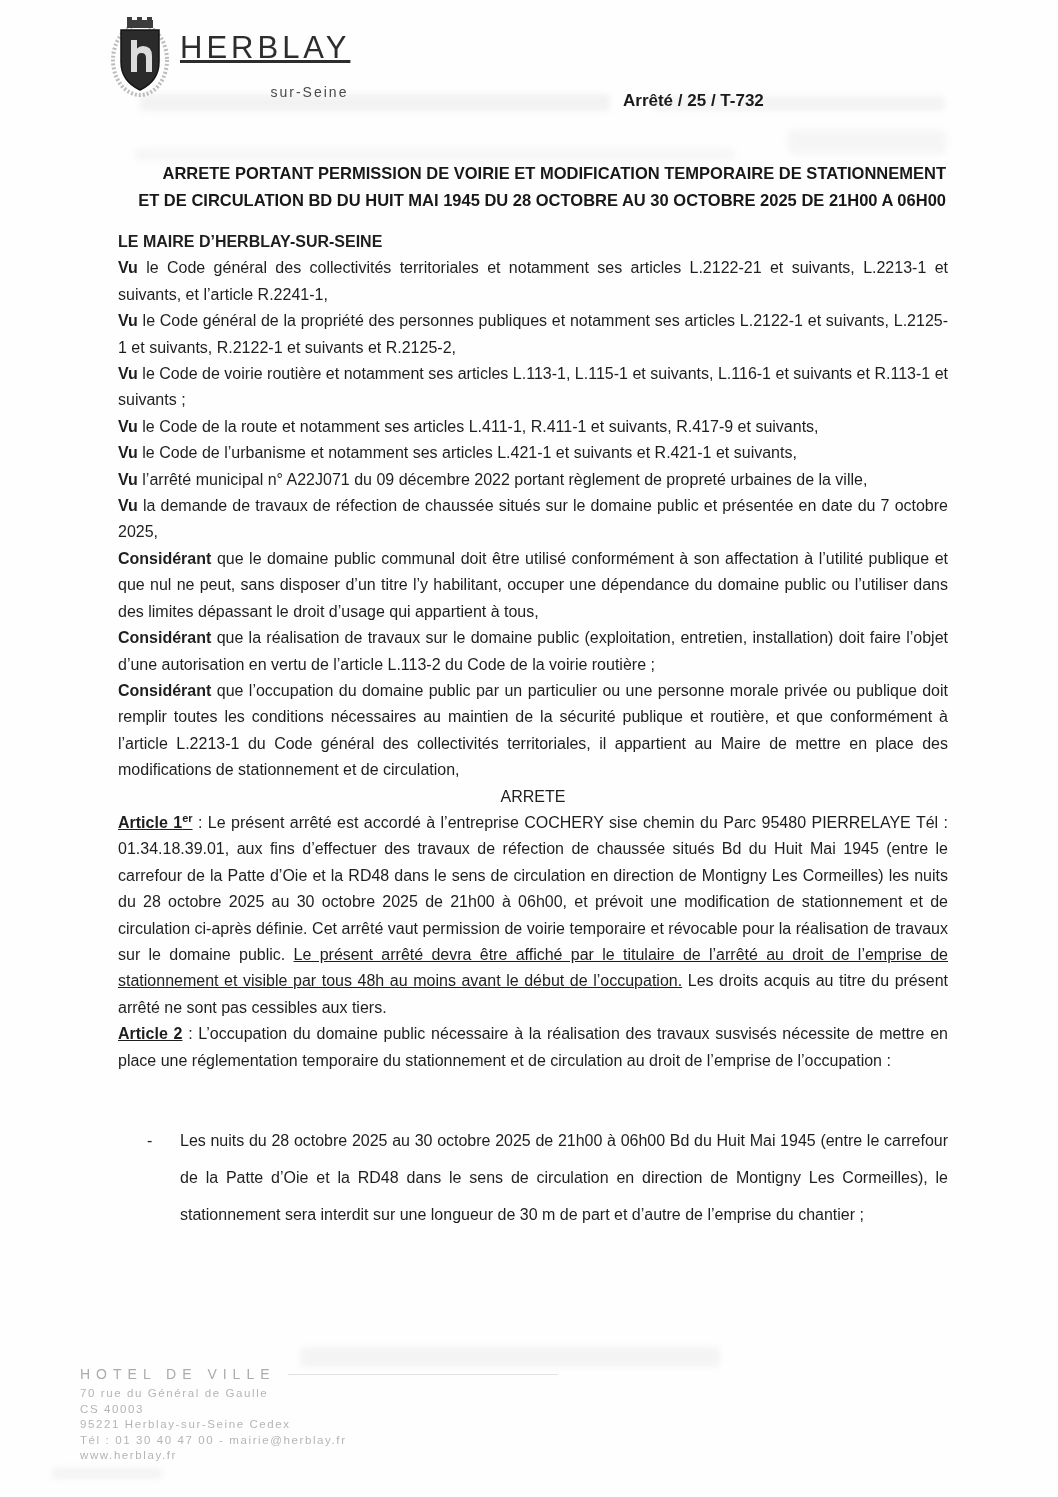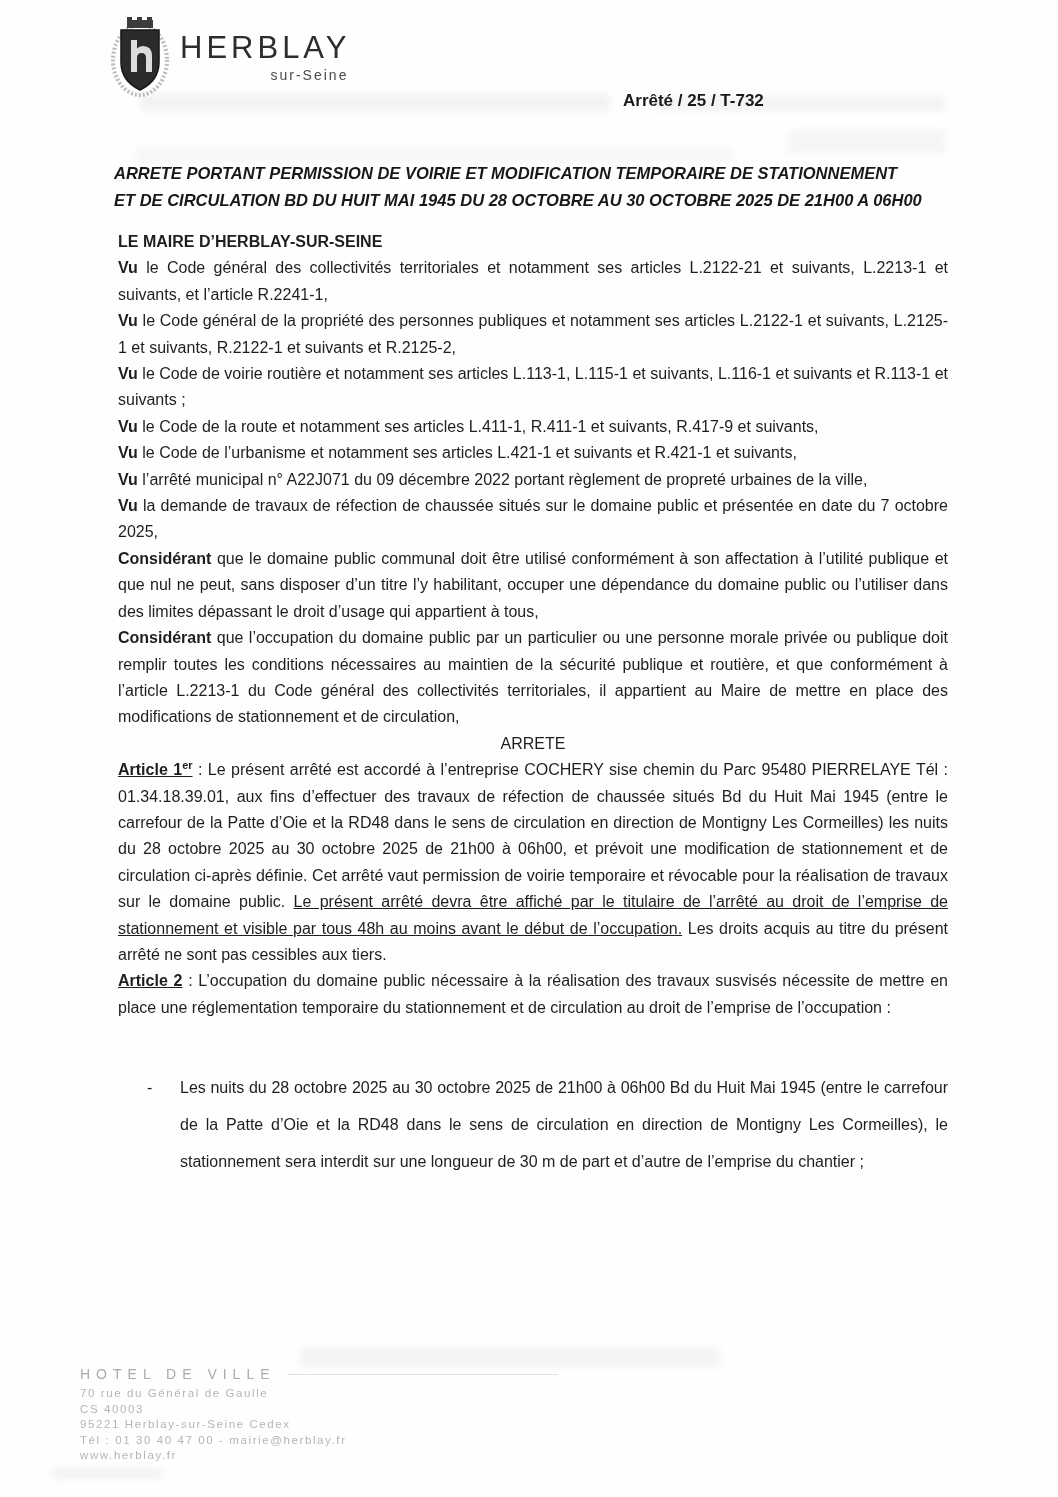--- a/index.html
+++ b/index.html
@@ -9,28 +9,28 @@
     background:#fefefe;
     font-family:"Liberation Sans", sans-serif;
     color:#1e1e1e;
     overflow:hidden;
   }
 
   
   .logo { position:absolute; left:110px; top:16px; display:flex; align-items:flex-start; }
   .crest { width:60px; height:82px; flex:none; }
   .wordmark { margin-left:10px; margin-top:14px; }
-  .wordmark-name { font-size:31px; letter-spacing:4px; color:#2d2d2d; font-weight:500; }
-  .wordmark-sub { font-size:14px; letter-spacing:2px; color:#4a4a4a; text-align:right; padding-right:2px; margin-top:1px; }
+  .wordmark-name { font-size:31px; letter-spacing:4px; color:#2d2d2d; font-weight:500;text-decoration:underline; }
+  .wordmark-sub { font-size:14px; letter-spacing:2px; color:#4a4a4a; text-align:right; padding-right:2px; margin-top:18px; }
 
   
   .header-right { position:absolute; left:623px; top:88px; font-weight:bold; font-size:17px; line-height:26px; color:#1a1a1a; }
 
   
-  .doc-title { position:absolute; left:114px; top:160px; width:832px; text-align:left; font-weight:bold; font-size:16.5px; line-height:27px; color:#181818;font-style:italic; }
+  .doc-title { position:absolute; left:114px; top:160px; width:832px; text-align:right; font-weight:bold; font-size:16.5px; line-height:27px; color:#181818; }
   .doc-title span { display:block; }
 
   
   .content { position:absolute; left:118px; top:229px; width:830px; font-size:16px; line-height:26.4px; text-align:justify; }
   .content p { margin:0; }
   .maire { font-weight:bold; }
   .lead { font-weight:bold; }
   .arrete-heading { text-align:center; font-weight:normal; margin:26px 0 26px 0; }
   .article-label { font-weight:bold; text-decoration:underline; }
   .article-label sup { font-size:11px; line-height:0; }
@@ -91,20 +91,21 @@
     <p class="maire">LE MAIRE D’HERBLAY-SUR-SEINE</p>
 
     <p class="recital"><span class="lead">Vu</span><span> le Code général des collectivités territoriales et notamment ses articles L.2122-21 et suivants, L.2213-1 et suivants, et l’article R.2241-1,</span></p>
     <p class="recital"><span class="lead">Vu</span><span> le Code général de la propriété des personnes publiques et notamment ses articles L.2122-1 et suivants, L.2125-1 et suivants, R.2122-1 et suivants et R.2125-2,</span></p>
     <p class="recital"><span class="lead">Vu</span><span> le Code de voirie routière et notamment ses articles L.113-1, L.115-1 et suivants, L.116-1 et suivants et R.113-1 et suivants ;</span></p>
     <p class="recital"><span class="lead">Vu</span><span> le Code de la route et notamment ses articles L.411-1, R.411-1 et suivants, R.417-9 et suivants,</span></p>
     <p class="recital"><span class="lead">Vu</span><span> le Code de l’urbanisme et notamment ses articles L.421-1 et suivants et R.421-1 et suivants,</span></p>
     <p class="recital"><span class="lead">Vu</span><span> l’arrêté municipal n° A22J071 du 09 décembre 2022 portant règlement de propreté urbaines de la ville,</span></p>
     <p class="recital"><span class="lead">Vu</span><span> la demande de travaux de réfection de chaussée situés sur le domaine public et présentée en date du 7 octobre 2025,</span></p>
     <p class="recital"><span class="lead">Considérant</span><span> que le domaine public communal doit être utilisé conformément à son affectation à l’utilité publique et que nul ne peut, sans disposer d’un titre l’y habilitant, occuper une dépendance du domaine public ou l’utiliser dans des limites dépassant le droit d’usage qui appartient à tous,</span></p>
+    <p class="recital"><span class="lead">Considérant</span><span> que la réalisation de travaux sur le domaine public (exploitation, entretien, installation) doit faire l’objet d’une autorisation en vertu de l’article L.113-2 du Code de la voirie routière ;</span></p>
     <p class="recital"><span class="lead">Considérant</span><span> que l’occupation du domaine public par un particulier ou une personne morale privée ou publique doit remplir toutes les conditions nécessaires au maintien de la sécurité publique et routière, et que conformément à l’article L.2213-1 du Code général des collectivités territoriales, il appartient au Maire de mettre en place des modifications de stationnement et de circulation,</span></p>
 
     <p class="arrete-heading">ARRETE</p>
 
     <p class="article"><span class="article-label"><span>Article 1</span><sup>er</sup></span><span> : </span><span>Le présent arrêté est accordé à l’entreprise COCHERY sise chemin du Parc 95480 PIERRELAYE Tél : 01.34.18.39.01, aux fins d’effectuer des travaux de réfection de chaussée situés Bd du Huit Mai 1945 (entre le carrefour de la Patte d’Oie et la RD48 dans le sens de circulation en direction de Montigny Les Cormeilles) les nuits du 28 octobre 2025 au 30 octobre 2025 de 21h00 à 06h00, et prévoit une modification de stationnement et de circulation ci-après définie. Cet arrêté vaut permission de voirie temporaire et révocable pour la réalisation de travaux sur le domaine public. </span><span class="u">Le présent arrêté devra être affiché par le titulaire de l’arrêté au droit de l’emprise de stationnement et visible par tous 48h au moins avant le début de l’occupation.</span><span>  Les droits acquis au titre du présent arrêté ne sont pas cessibles aux tiers.</span></p>
 
     <p class="article"><span class="article-label">Article 2</span><span> : </span><span>L’occupation du domaine public nécessaire à la réalisation des travaux susvisés nécessite de mettre en place une réglementation temporaire du stationnement et de circulation au droit de l’emprise de l’occupation :</span></p>
 
     <div class="bullet">
       <span class="marker">-</span>

